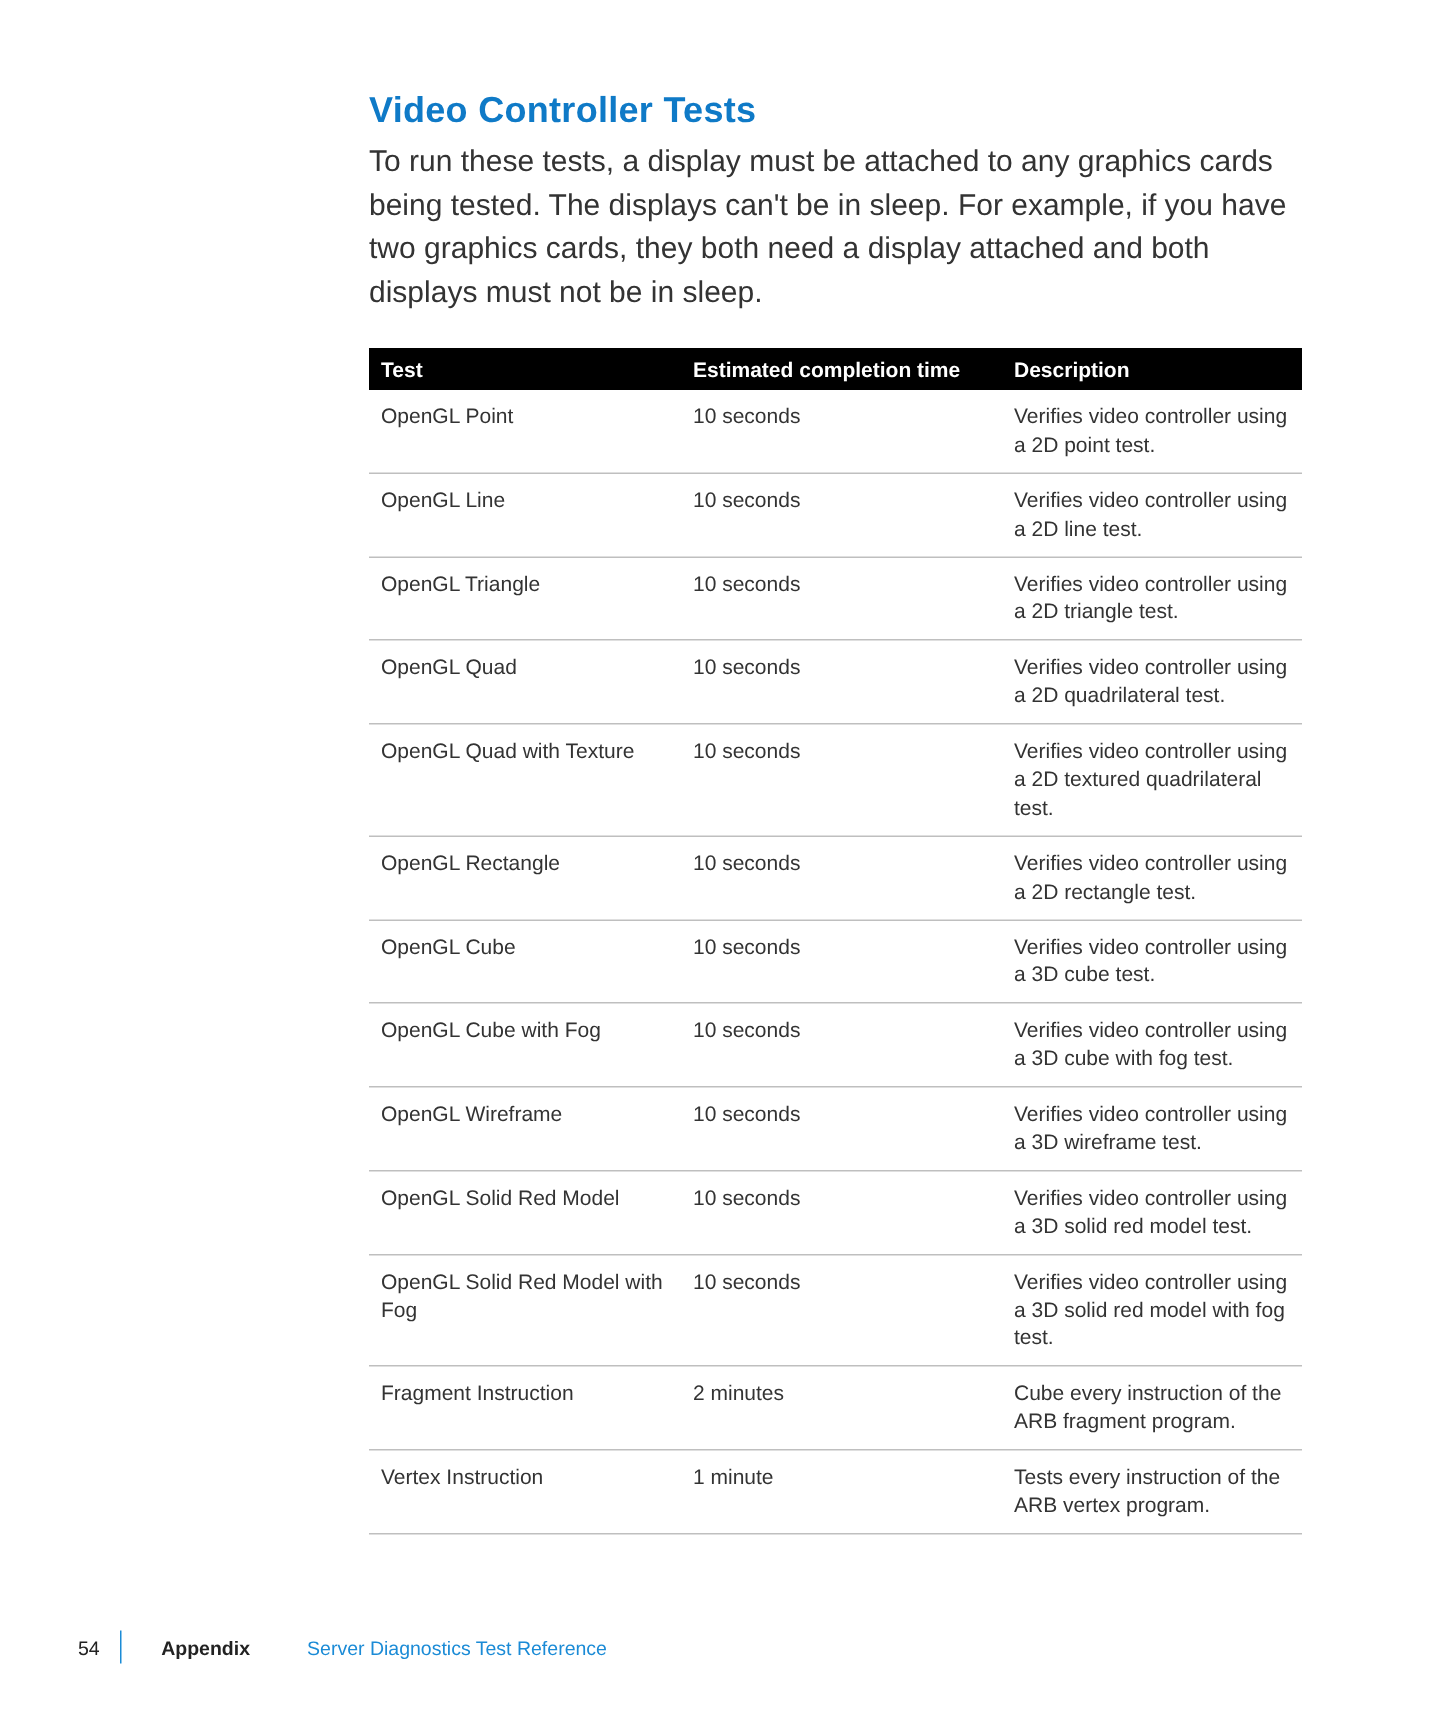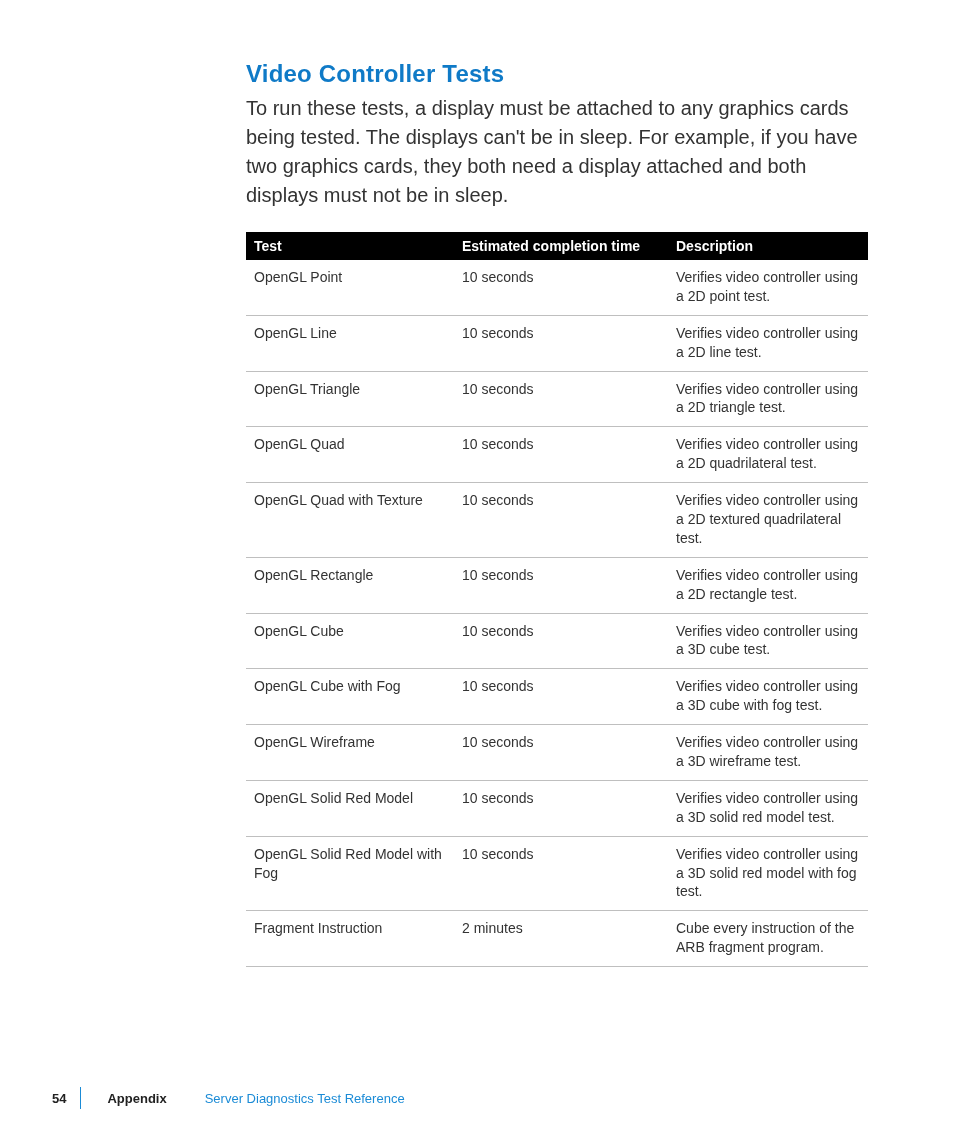--- a/index.html
+++ b/index.html
@@ -8,21 +8,21 @@
   .section-title { color: #0f7ac7; font-size: 24px; font-weight: 600; margin-bottom: 6px; letter-spacing: 0.2px; }
   .intro { font-size: 20px; line-height: 1.45; color: #333; margin-bottom: 22px; max-width: 620px; }
   table { width: 622px; border-collapse: collapse; table-layout: fixed; }
   thead th { background: #000000; color: #fff; font-weight: 600; font-size: 14px; text-align: left; padding: 6px 8px; }
   th.col-test { width: 208px; }
   th.col-time { width: 214px; }
   th.col-desc { width: 200px; }
   tbody td { font-size: 14px; color: #333; padding: 8px 8px 9px 8px; vertical-align: top; border-bottom: 1px solid #bfbfbf; line-height: 1.35; }
   tbody tr:last-child td { border-bottom: 1px solid #bfbfbf; }
   .footer { position: absolute; left: 52px; bottom: 36px; display: flex; align-items: center; font-size: 13px; }
-  .footer .pagenum { font-weight: 700; color: #222; margin-right: 14px; }
+  .footer .pagenum { font-weight: 400; color: #222; margin-right: 14px; }
   .footer .divider { width: 1px; height: 22px; background: #1b8bd6; margin-right: 26px; }
   .footer .appendix { font-weight: 700; color: #222; margin-right: 14px; }
   .footer .crumb { color: #1b8bd6; margin-left: 24px; }
 </style>
 </head>
 <body>
 
 <div class="page">
 
   <h2 class="section-title">Video Controller Tests</h2>
@@ -90,20 +90,25 @@
       <tr>
         <td>OpenGL Solid Red Model with Fog</td>
         <td>10 seconds</td>
         <td>Verifies video controller using a 3D solid red model with fog test.</td>
       </tr>
       <tr>
         <td>Fragment Instruction</td>
         <td>2 minutes</td>
         <td>Cube every instruction of the ARB fragment program.</td>
       </tr>
+      <tr>
+        <td>Vertex Instruction</td>
+        <td>1 minute</td>
+        <td>Tests every instruction of the ARB vertex program.</td>
+      </tr>
     </tbody>
   </table>
 
   <div class="footer">
     <span class="pagenum">54</span>
     <span class="divider"></span>
     <span class="appendix">Appendix</span>
     <span class="crumb">Server Diagnostics Test Reference</span>
   </div>
 

